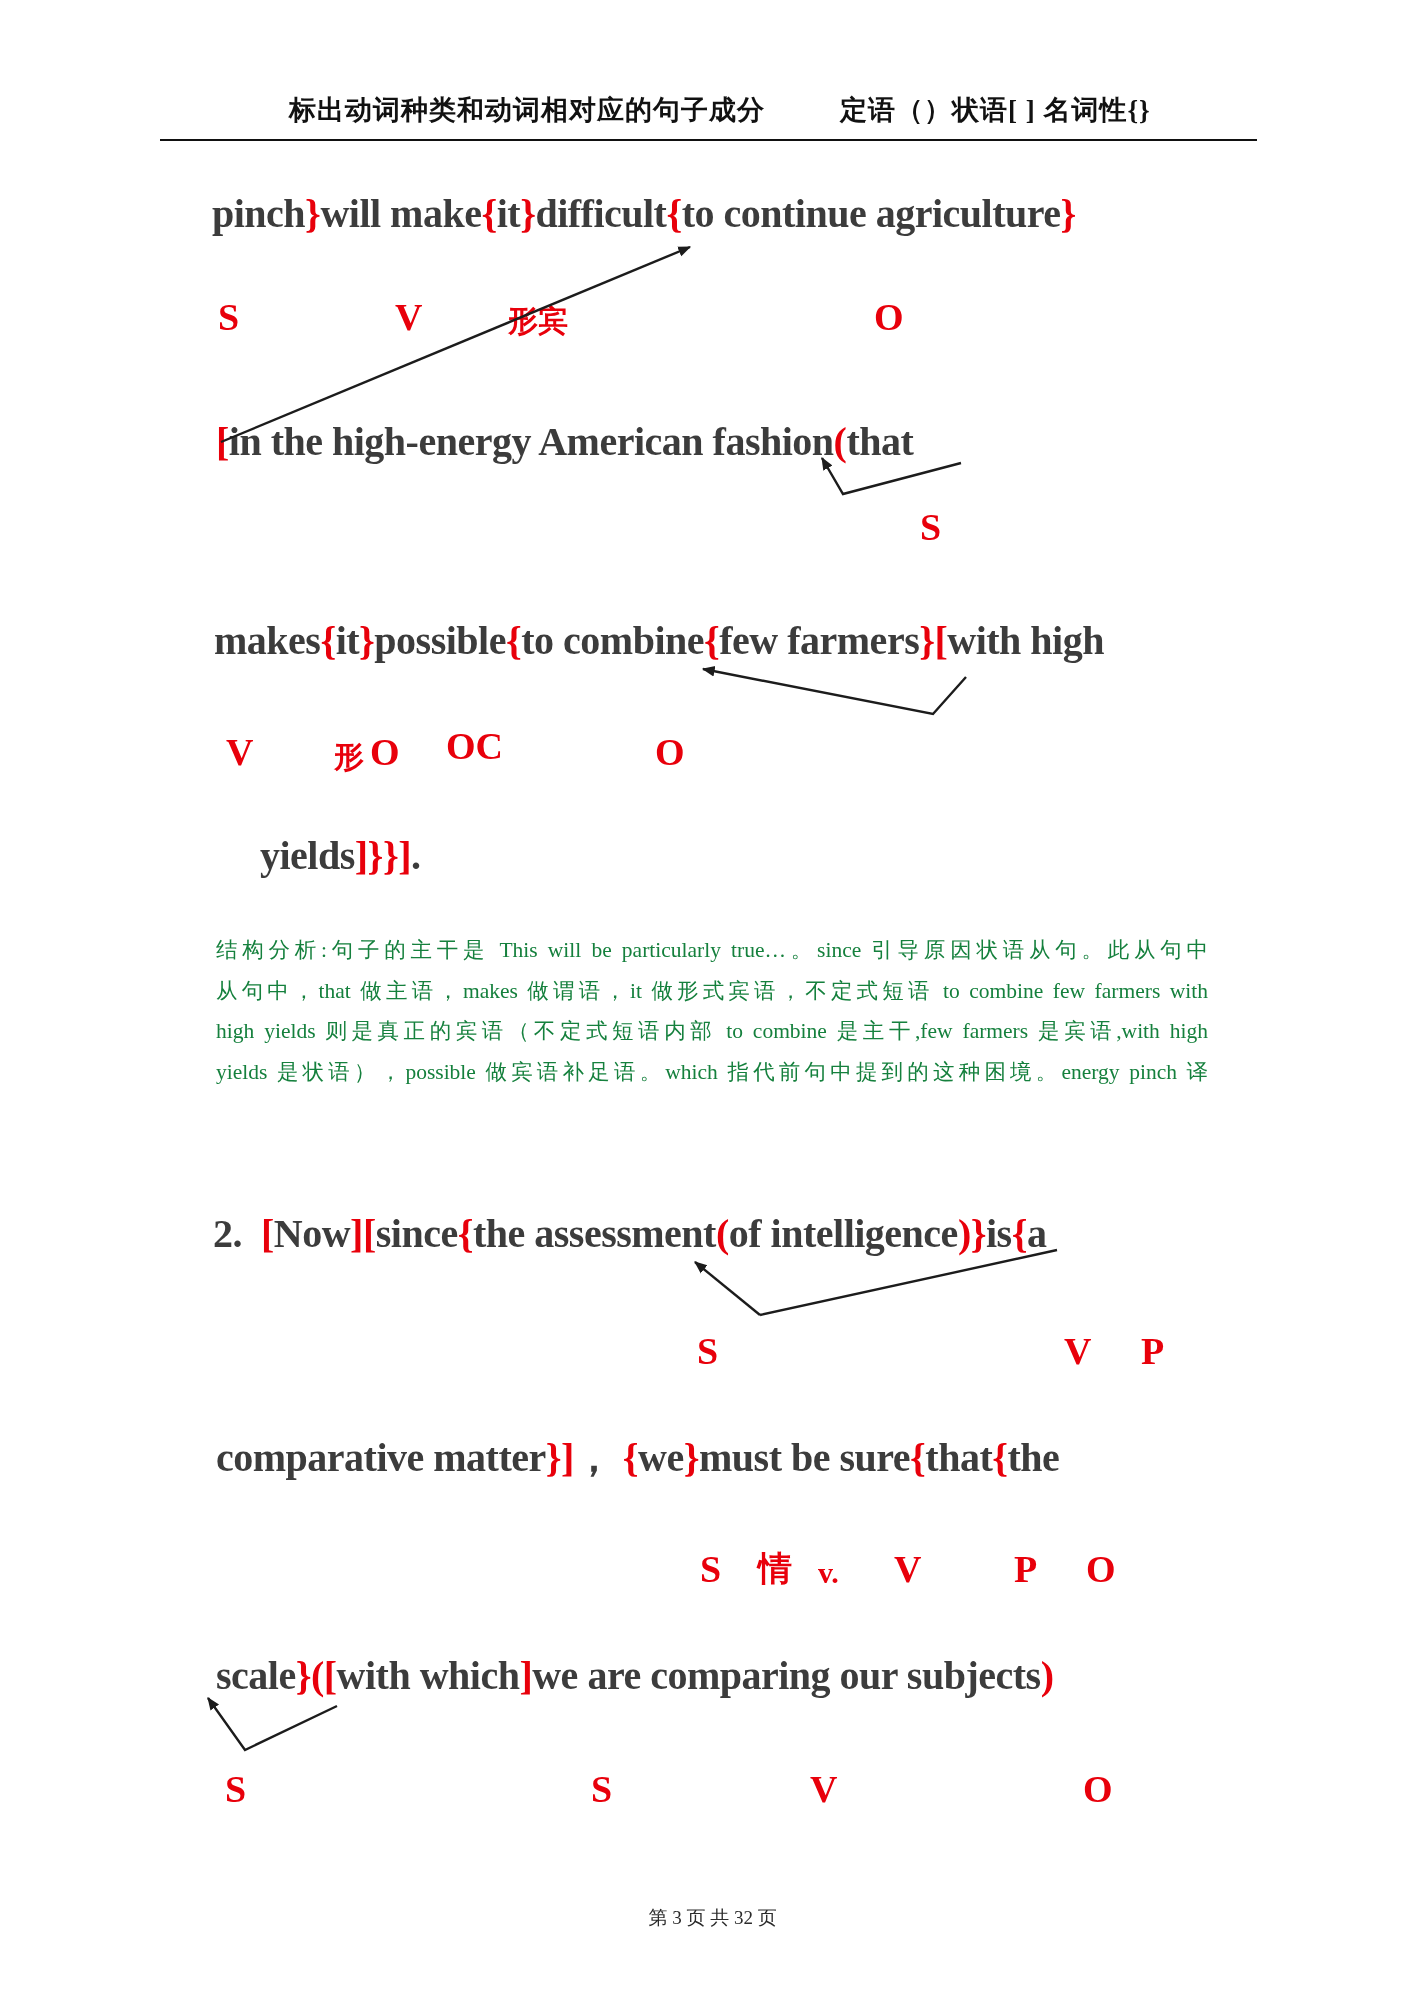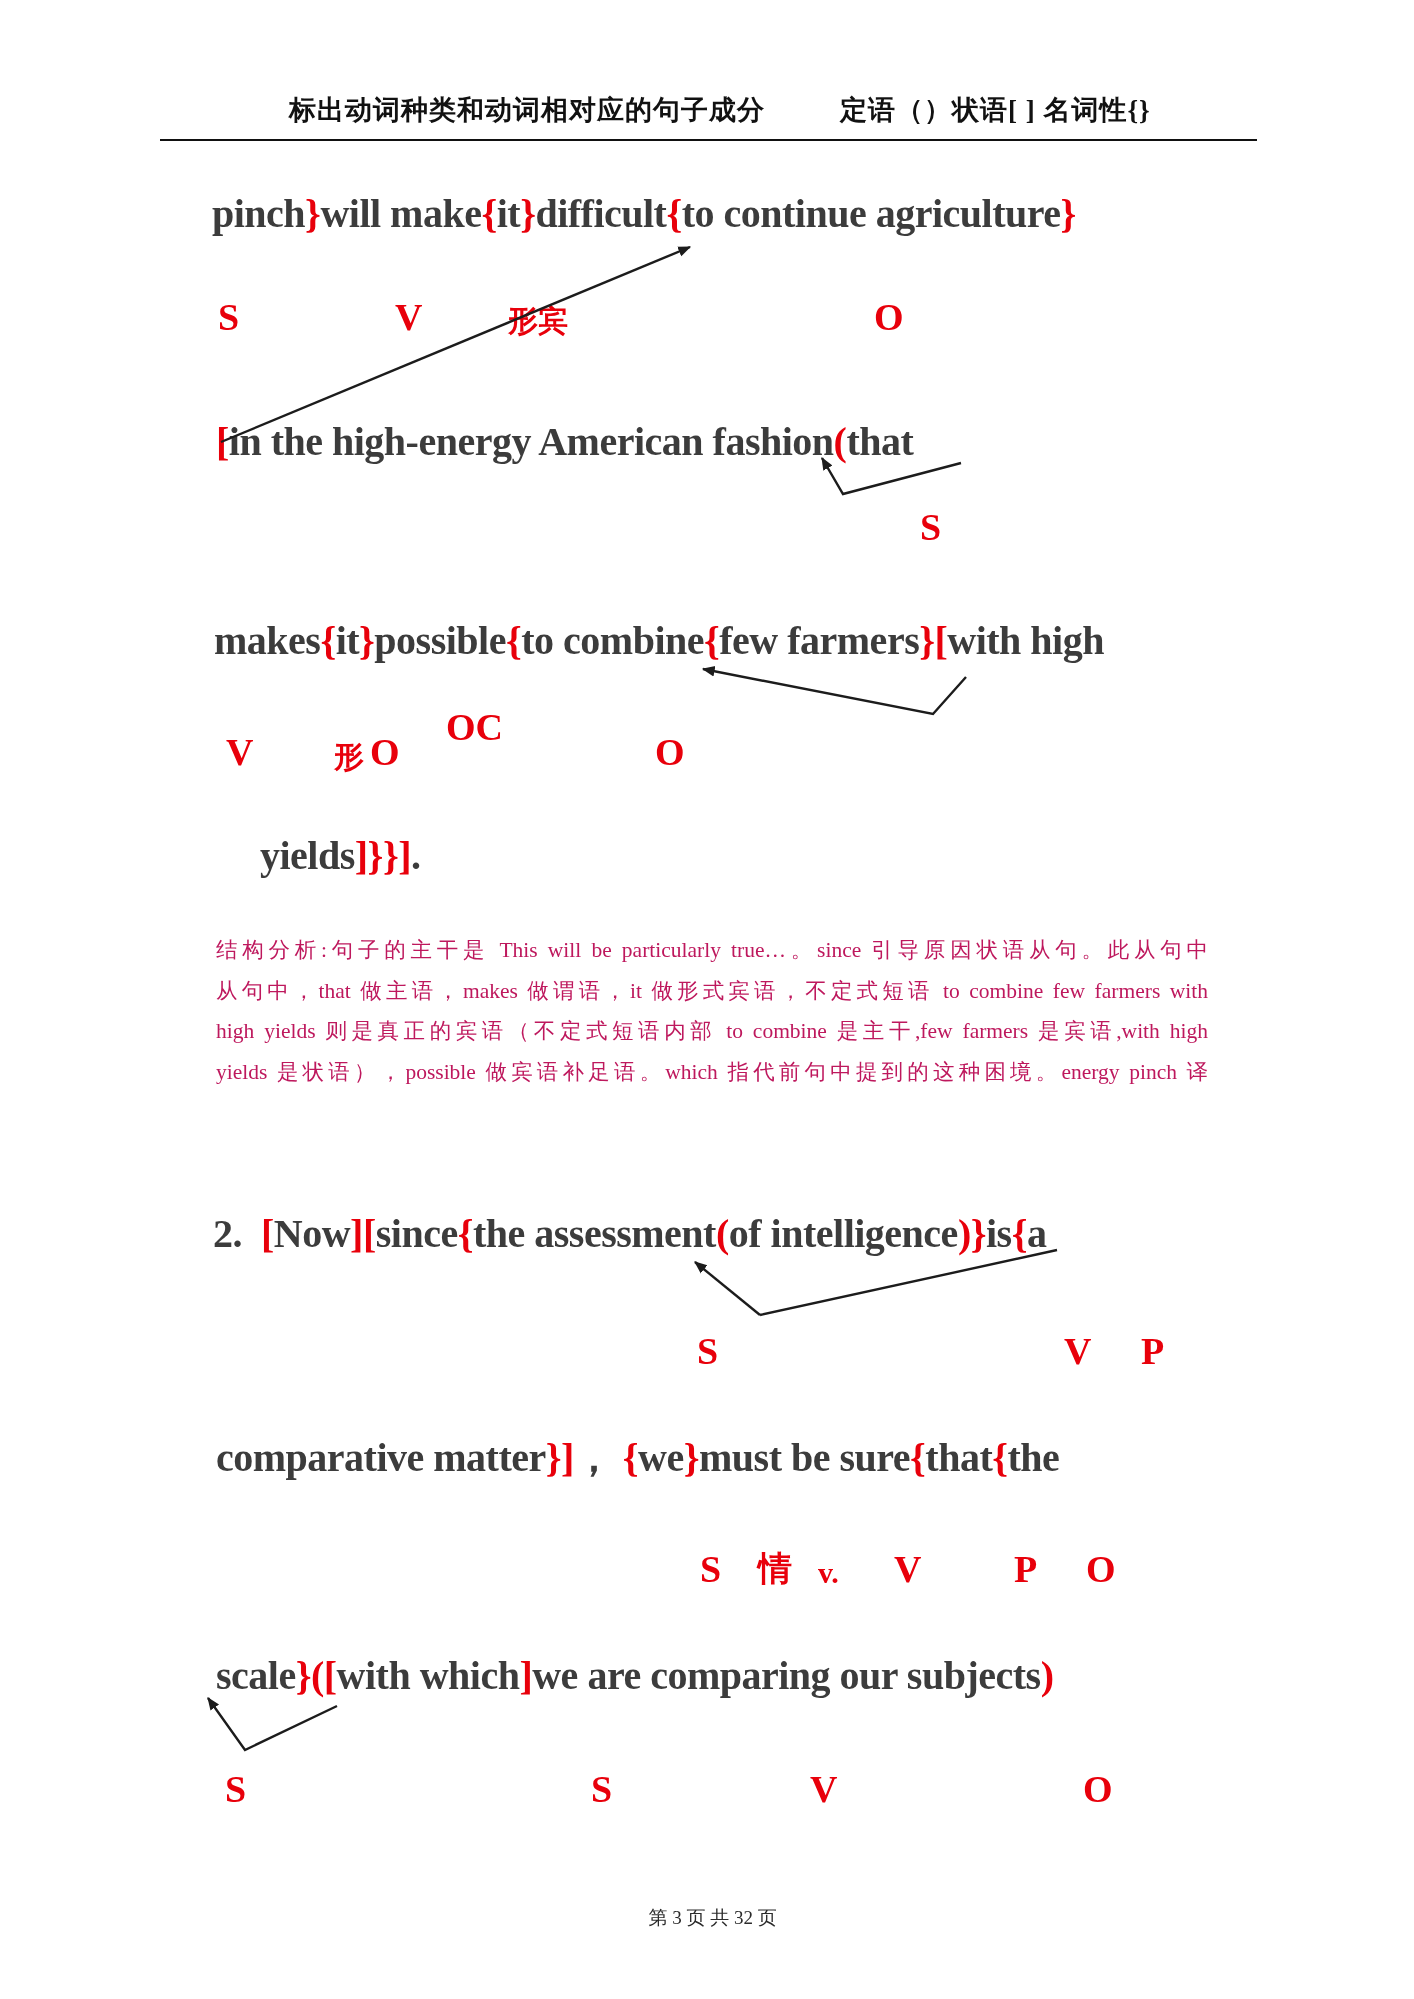--- a/index.html
+++ b/index.html
@@ -18,21 +18,21 @@
   .sentence-line{
     position:absolute;font-weight:bold;font-size:40px;color:var(--ink);
     white-space:pre;letter-spacing:-0.5px;
   }
   .seg-ink{color:var(--ink);}
   .seg-red{color:var(--red);}
   .grammar-label{
     position:absolute;font-weight:bold;color:var(--red);white-space:pre;line-height:1;
   }
   #para{position:absolute;left:216px;top:930px;width:992px;font-size:21.5px;
-        line-height:40.5px;color:#be185d;}
+        line-height:40.5px;color:#15803d;}
   .para-line{text-align:justify;text-align-last:justify;}
   .para-line.last{text-align:left;text-align-last:left;}
   #arrow-svg{position:absolute;left:0;top:0;pointer-events:none;}
   .footer{
     position:absolute;top:1905px;left:0;width:100%;text-align:center;
     font-size:19px;color:#2b2b2b;white-space:pre;
   }
 </style>
 </head>
 <body>
@@ -51,21 +51,21 @@
       <div class="sentence-line" style="left: 216px; top: 1430px;"><span class="seg-ink">comparative matter</span><span class="seg-red">}]</span><span class="seg-ink">， </span><span class="seg-red">{</span><span class="seg-ink">we</span><span class="seg-red">}</span><span class="seg-ink">must be sure</span><span class="seg-red">{</span><span class="seg-ink">that</span><span class="seg-red">{</span><span class="seg-ink">the</span></div>
       <div class="sentence-line" style="left: 216px; top: 1652px;"><span class="seg-ink">scale</span><span class="seg-red">}([</span><span class="seg-ink">with which</span><span class="seg-red">]</span><span class="seg-ink">we are comparing our subjects</span><span class="seg-red">)</span></div>
       <div class="grammar-label" style="left: 218px; top: 298px; font-size: 38px;">S</div>
       <div class="grammar-label" style="left: 395px; top: 298px; font-size: 38px;">V</div>
       <div class="grammar-label" style="left: 508px; top: 306px; font-size: 30px;">形宾</div>
       <div class="grammar-label" style="left: 874px; top: 298px; font-size: 38px;">O</div>
       <div class="grammar-label" style="left: 920px; top: 508px; font-size: 38px;">S</div>
       <div class="grammar-label" style="left: 226px; top: 733px; font-size: 38px;">V</div>
       <div class="grammar-label" style="left: 334px; top: 742px; font-size: 30px;">形</div>
       <div class="grammar-label" style="left: 370px; top: 733px; font-size: 38px;">O</div>
-      <div class="grammar-label" style="left: 446px; top: 708px; font-size: 38px;">OC</div>
+      <div class="grammar-label" style="left: 446px; top: 727px; font-size: 38px;">OC</div>
       <div class="grammar-label" style="left: 655px; top: 733px; font-size: 38px;">O</div>
       <div class="grammar-label" style="left: 697px; top: 1332px; font-size: 38px;">S</div>
       <div class="grammar-label" style="left: 1064px; top: 1332px; font-size: 38px;">V</div>
       <div class="grammar-label" style="left: 1141px; top: 1332px; font-size: 38px;">P</div>
       <div class="grammar-label" style="left: 700px; top: 1550px; font-size: 38px;">S</div>
       <div class="grammar-label" style="left: 758px; top: 1552px; font-size: 34px;">情</div>
       <div class="grammar-label" style="left: 818px; top: 1558px; font-size: 30px;">v.</div>
       <div class="grammar-label" style="left: 894px; top: 1550px; font-size: 38px;">V</div>
       <div class="grammar-label" style="left: 1014px; top: 1550px; font-size: 38px;">P</div>
       <div class="grammar-label" style="left: 1086px; top: 1550px; font-size: 38px;">O</div>

